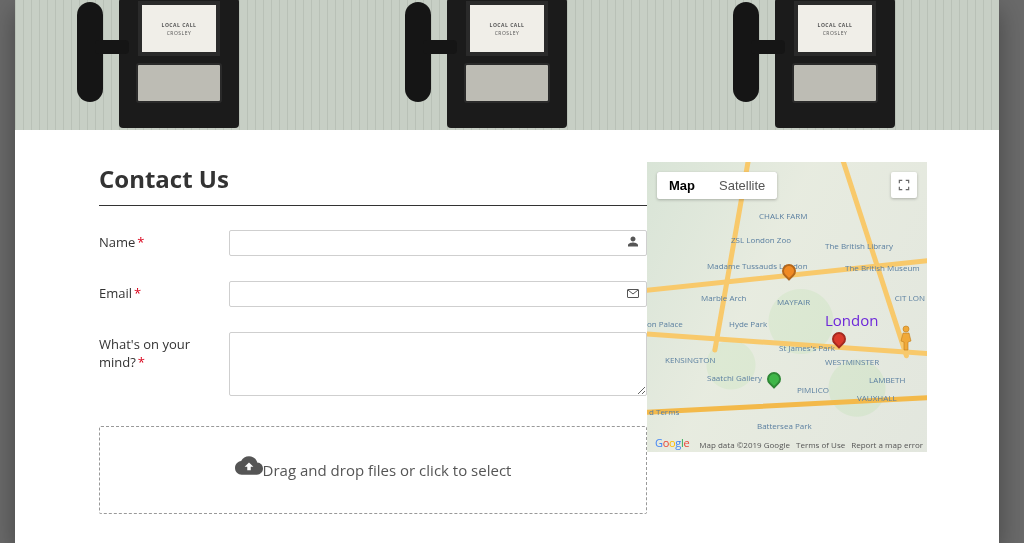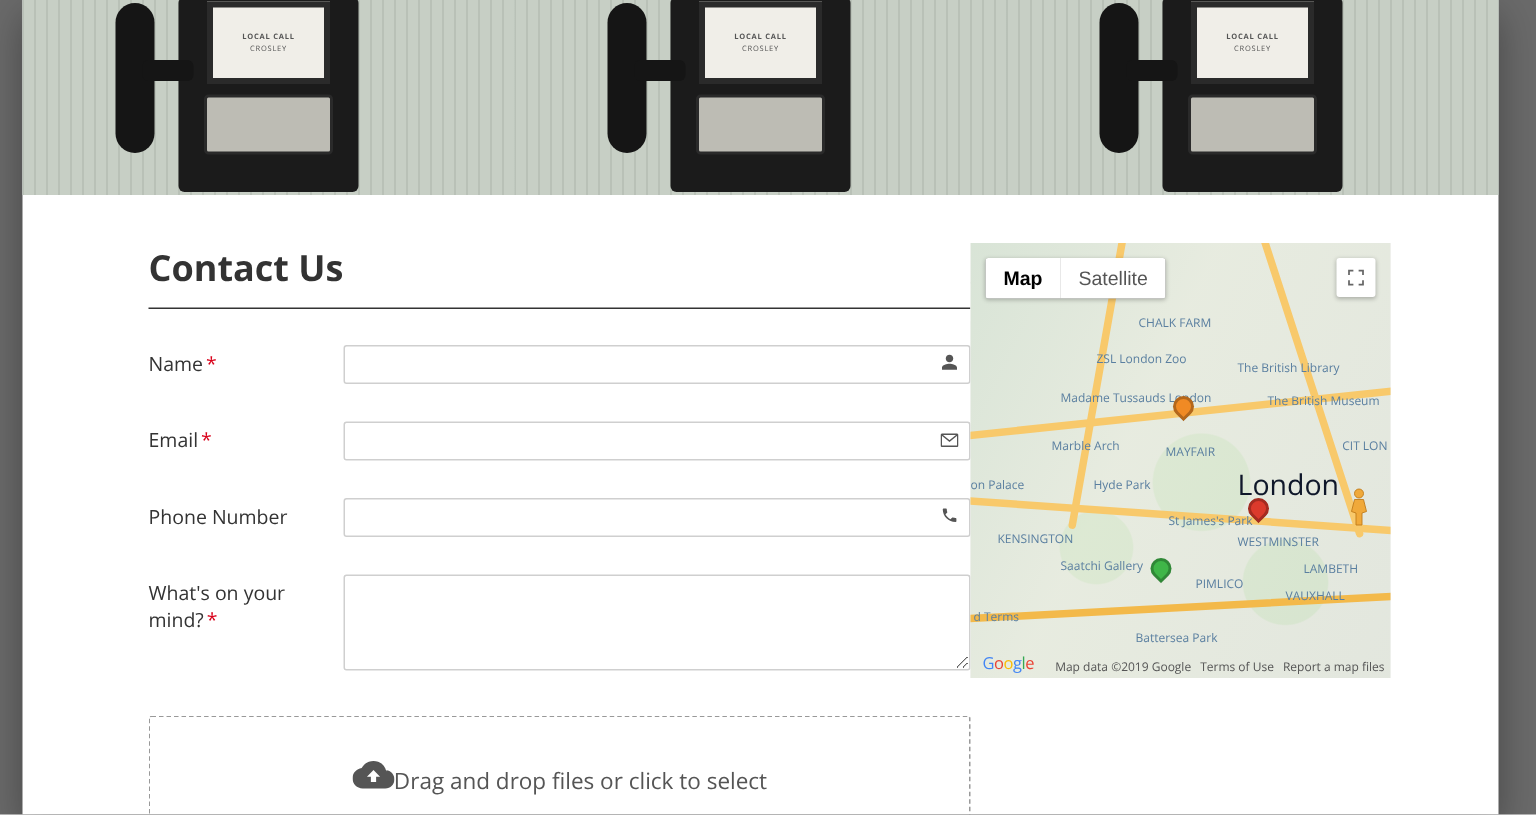--- a/index.html
+++ b/index.html
@@ -269,21 +269,21 @@
     letter-spacing:-0.3px;
   }
   .glogo span:nth-child(1){color:#4285F4}
   .glogo span:nth-child(2){color:#EA4335}
   .glogo span:nth-child(3){color:#FBBC05}
   .glogo span:nth-child(4){color:#4285F4}
   .glogo span:nth-child(5){color:#34A853}
   .glogo span:nth-child(6){color:#EA4335}
   .city-label{
     position:absolute; top:148px; left:178px;
-    font-size:19px; color:#0f172a;
+    font-size:15px; color:#6d28d9;
   }
 </style>
 </head>
 <body>
 
 <div class="page">
 
   <div class="hero">
     <div class="phone-unit">
       <div class="phone-body">
@@ -345,33 +345,20 @@
           <input class="field" type="text" value="" style="">
           <span class="field-icon">
             <svg width="12" height="10" viewBox="0 0 24 18" fill="none" stroke="currentColor" stroke-width="2">
                 <rect x="1" y="1" width="22" height="16" rx="1"></rect>
                 <path d="M2 2l10 8 10-8"></path>
               </svg>
           </span>
         </div>
       </div>
 
-      <div class="form-row">
-        <div class="form-label">
-          <span>Phone Number</span>
-        </div>
-        <div class="input-wrap">
-          <input class="field" type="text" value="" style="">
-          <span class="field-icon">
-            <svg width="12" height="12" viewBox="0 0 24 24" fill="currentColor">
-                <path d="M6.6 10.8c1.4 2.8 3.8 5.2 6.6 6.6l2.2-2.2c.3-.3.7-.4 1-.2 1.2.4 2.5.6 3.8.6.6 0 1 .4 1 1V20c0 .6-.4 1-1 1C10.6 21 3 13.4 3 4c0-.6.4-1 1-1h3.4c.6 0 1 .4 1 1 0 1.3.2 2.6.6 3.8.1.4 0 .8-.2 1l-2.2 2z"></path>
-              </svg>
-          </span>
-        </div>
-      </div>
 
       <div class="form-row tall">
         <div class="form-label">
           <span>What's on your mind?</span><span class="req">*</span>
         </div>
         <div class="input-wrap">
           <textarea class="field" style=""></textarea>
         </div>
       </div>
 
@@ -442,19 +429,19 @@
 
         <div class="zoom">
           <button>+</button>
           <button>−</button>
         </div>
 
         <div class="map-footer">
           <div class="glogo"><span>G</span><span>o</span><span>o</span><span>g</span><span>l</span><span>e</span></div>
           <span>Map data ©2019 Google</span>
           <span>Terms of Use</span>
-          <span>Report a map files</span>
+          <span>Report a map error</span>
         </div>
       </div>
     </div>
 
   </div>
 </div>
 
 </body></html>

